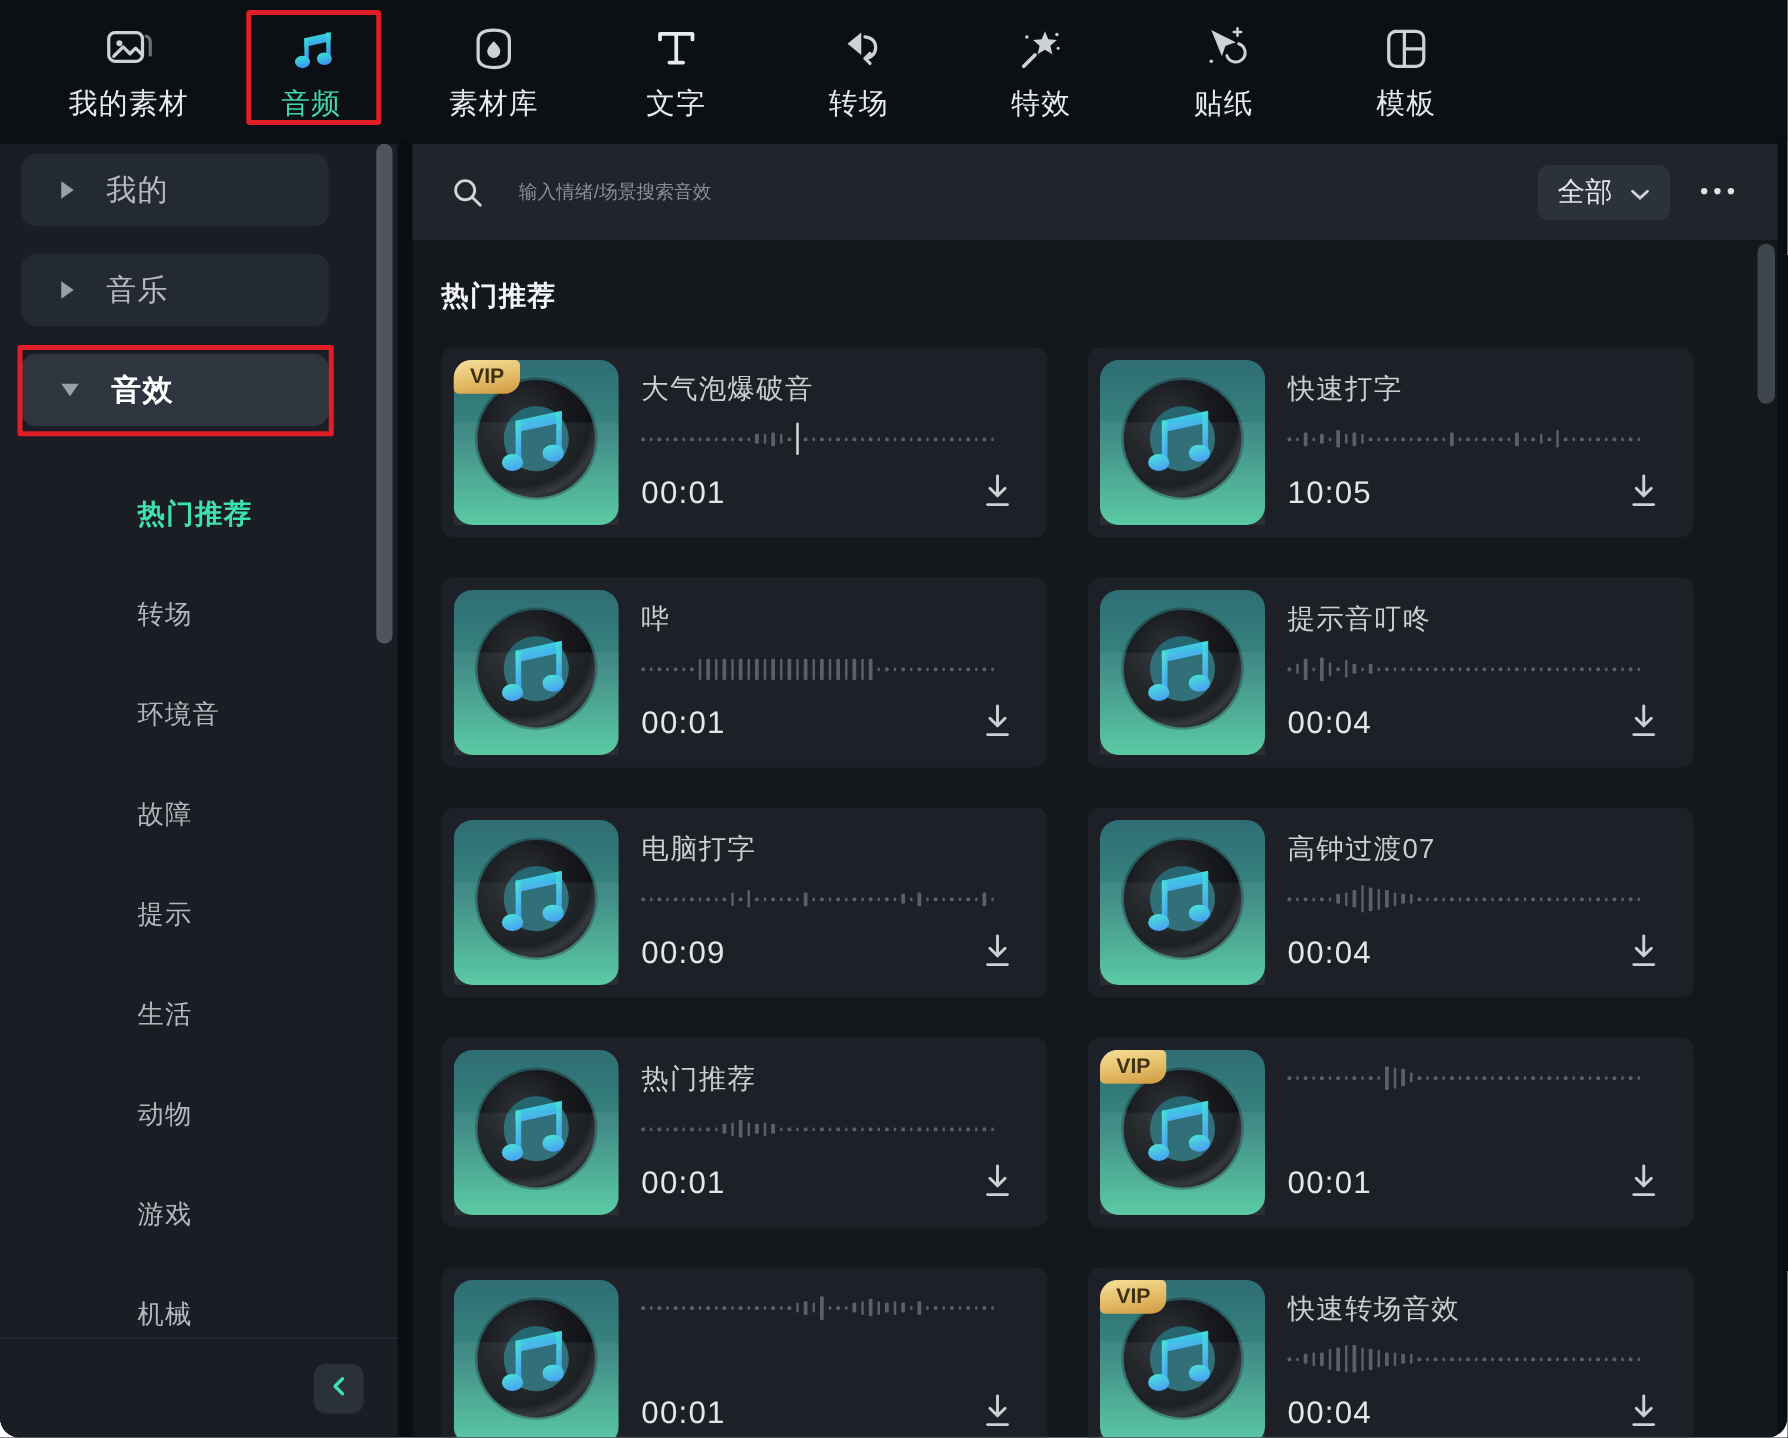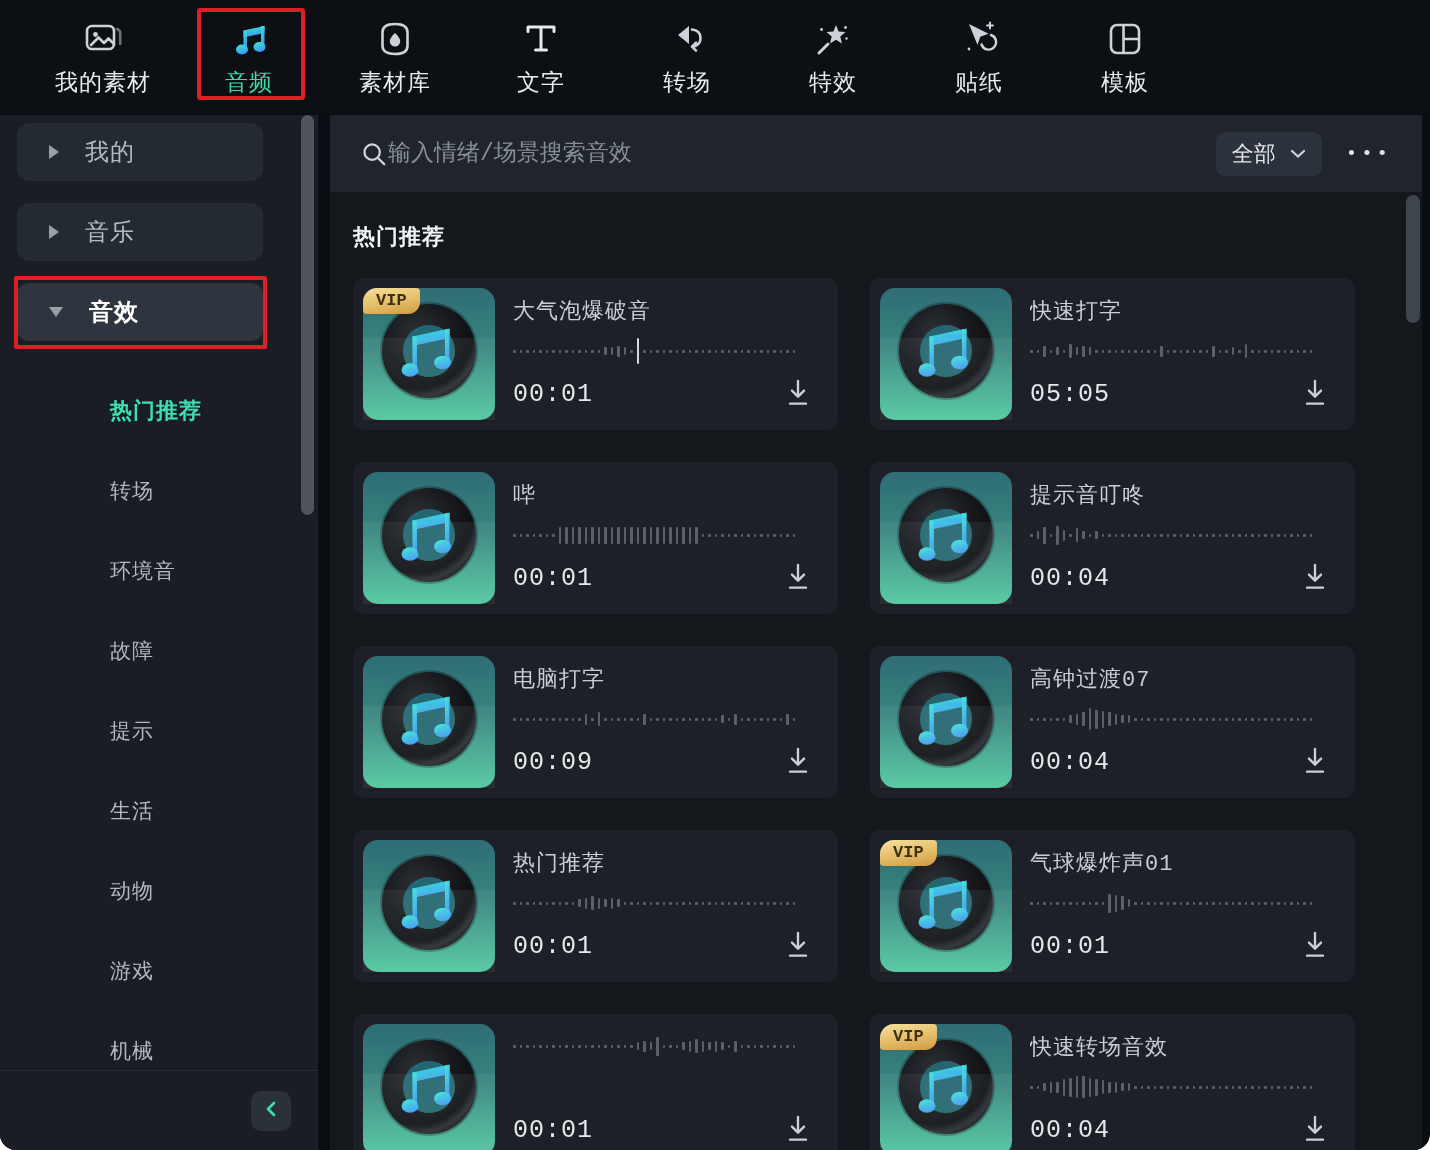--- a/index.html
+++ b/index.html
@@ -8,21 +8,21 @@
 
   
   .nav { height:113px; background:#0c0f14; display:flex; padding-left:30px; margin-bottom:2px; }
   .tab { width:146px; height:113px; display:flex; flex-direction:column; align-items:center; justify-content:center; gap:4px; position:relative; cursor:pointer; }
   .tab-icon { width:48px; height:48px; display:flex; align-items:center; justify-content:center; }
   .tab-icon svg { width:46px; height:46px; }
   .tab-label { font-size:23px; color:#e8eaed; letter-spacing:1px; }
   .tab.active .tab-label { color:#3fd9ab; }
   .tab.annotated::after { content:''; position:absolute; left:21px; right:17px; top:8px; bottom:13px; border:4px solid #e11d26; border-radius:3px; pointer-events:none; }
 
-  .panels { display:flex; height:1035px;font-family:Liberation Mono, monospace; }
+  .panels { display:flex; height:1035px; }
 
   
   .sidebar { width:318px; background:#1a1e24; position:relative; flex-shrink:0; }
   .side-scroll { padding-top:8px; }
   .group { width:246px; height:58px; margin:0 0 22px 17px; border-radius:12px; background:#242a31; display:flex; align-items:center; padding-left:32px; gap:26px; position:relative; cursor:pointer; }
   .group-label { font-size:24px; color:#b5bac0; letter-spacing:1px; }
   .group.selected { background:#2e353e; }
   .group.selected .group-label { color:#ffffff; font-weight:bold; }
   .group.annotated::after { content:''; position:absolute; left:-3px; right:-4px; top:-7px; bottom:-8px; border:4px solid #e11d26; border-radius:2px; pointer-events:none; }
   .caret { width:0; height:0; }
@@ -34,21 +34,21 @@
   .side-scrollbar { position:absolute; left:301px; top:0; width:13px; height:400px; border-radius:7px; background:#4e555d; }
   .side-footer { position:absolute; left:0; right:0; bottom:0; height:80px; border-top:1px solid #272d34; background:#1a1e24; }
   .collapse-btn { position:absolute; right:27px; top:20px; width:40px; height:40px; border-radius:10px; background:#2a3139; display:flex; align-items:center; justify-content:center; cursor:pointer; }
 
   .panel-gap { width:12px; flex-shrink:0; }
 
   
   .main { flex:1; margin-right:8px; display:flex; flex-direction:column; position:relative; }
   .searchbar { height:77px; background:#20252c; display:flex; align-items:center; padding:0 26px 0 30px; flex-shrink:0; }
   .search-icon { width:28px; height:28px; flex-shrink:0; }
-  .search-input { flex:1; background:transparent; border:none; outline:none; margin-left:0; font-size:23px; color:#dfe3e7; font-family:inherit; }
+  .search-input { flex:1; background:transparent; border:none; outline:none; margin-left:27px; font-size:15px; color:#dfe3e7; font-family:inherit; }
   .search-input::placeholder { color:#878e96; }
   .filter-btn { height:44px; padding:0 16px; border-radius:9px; background:#2c323b; display:flex; align-items:center; gap:14px; font-size:22px; color:#e2e5e9; cursor:pointer; flex-shrink:0; }
   .more-btn { margin-left:20px; padding:6px 4px; color:#dfe3e7; font-size:19px; letter-spacing:4px; cursor:pointer; flex-shrink:0; }
 
   .content { flex:1; background:#14171c; padding:30px 0 0 23px; position:relative; overflow:hidden; }
   .section-title { font-size:22px; font-weight:bold; color:#f2f4f6; margin-bottom:26px; letter-spacing:1px; }
   .card-grid { display:grid; grid-template-columns:485px 485px; gap:32px; }
   .card { height:152px; background:#1d2127; border-radius:10px; display:flex; padding:10px; position:relative; cursor:pointer; }
   .thumb { width:132px; height:132px; flex-shrink:0; }
   .vip-badge { position:absolute; left:10px; top:10px; padding:3px 13px 4px; font-size:17px; font-weight:bold; color:#3f3110; background:linear-gradient(170deg,#f6e09a 0%,#e4bc68 55%,#cf9a40 100%); border-radius:14px 4px 12px 4px; display:none; }
@@ -402,21 +402,21 @@
                   <span class="bar" style="height: 3px;"></span>
                   <span class="bar" style="height: 3px;"></span>
                   <span class="bar" style="height: 3px;"></span>
                   <span class="bar" style="height: 3px;"></span>
                   <span class="bar" style="height: 3px;"></span>
                   <span class="bar" style="height: 3px;"></span>
                   <span class="bar" style="height: 3px;"></span>
                   <span class="bar" style="height: 3px;"></span>
                 </div>
       <div class="card-bottom">
-        <span class="duration">05:05</span>
+        <span class="duration">10:05</span>
         <span class="download-btn">
           <span>
             <svg viewBox="0 0 30 34" width="28" height="32" fill="none" stroke="#ccd1d7" stroke-width="2.5" stroke-linecap="round" stroke-linejoin="round">
                         <path d="M15 5v16M8.5 15.5 15 22l6.5-6.5"></path>
                         <path d="M6.5 29.5h17"></path>
                       </svg>
           </span>
         </span>
       </div>
     </div>
@@ -930,21 +930,20 @@
         <path d="M49.5 48.5 L86.5 40.5 L86.5 50 L49.5 58 Z"></path>
         <rect x="49.5" y="48.5" width="4.5" height="33"></rect>
         <rect x="82" y="41.5" width="4.5" height="32.5"></rect>
         <ellipse cx="47" cy="82" rx="8.5" ry="6.8"></ellipse>
         <ellipse cx="79.5" cy="74.5" rx="8.5" ry="6.8"></ellipse>
       </g>
       <rect y="50" width="132" height="82" fill="rgba(215,235,235,0.07)"></rect>
     </svg>
     <span class="vip-badge">VIP</span>
     <div class="card-right">
-      <div class="card-title">气球爆炸声01</div>
       <div class="waveform">
                   <span class="bar" style="height: 3px;"></span>
                   <span class="bar" style="height: 3px;"></span>
                   <span class="bar" style="height: 3px;"></span>
                   <span class="bar" style="height: 3px;"></span>
                   <span class="bar" style="height: 3px;"></span>
                   <span class="bar" style="height: 3px;"></span>
                   <span class="bar" style="height: 3px;"></span>
                   <span class="bar" style="height: 3px;"></span>
                   <span class="bar" style="height: 3px;"></span>

